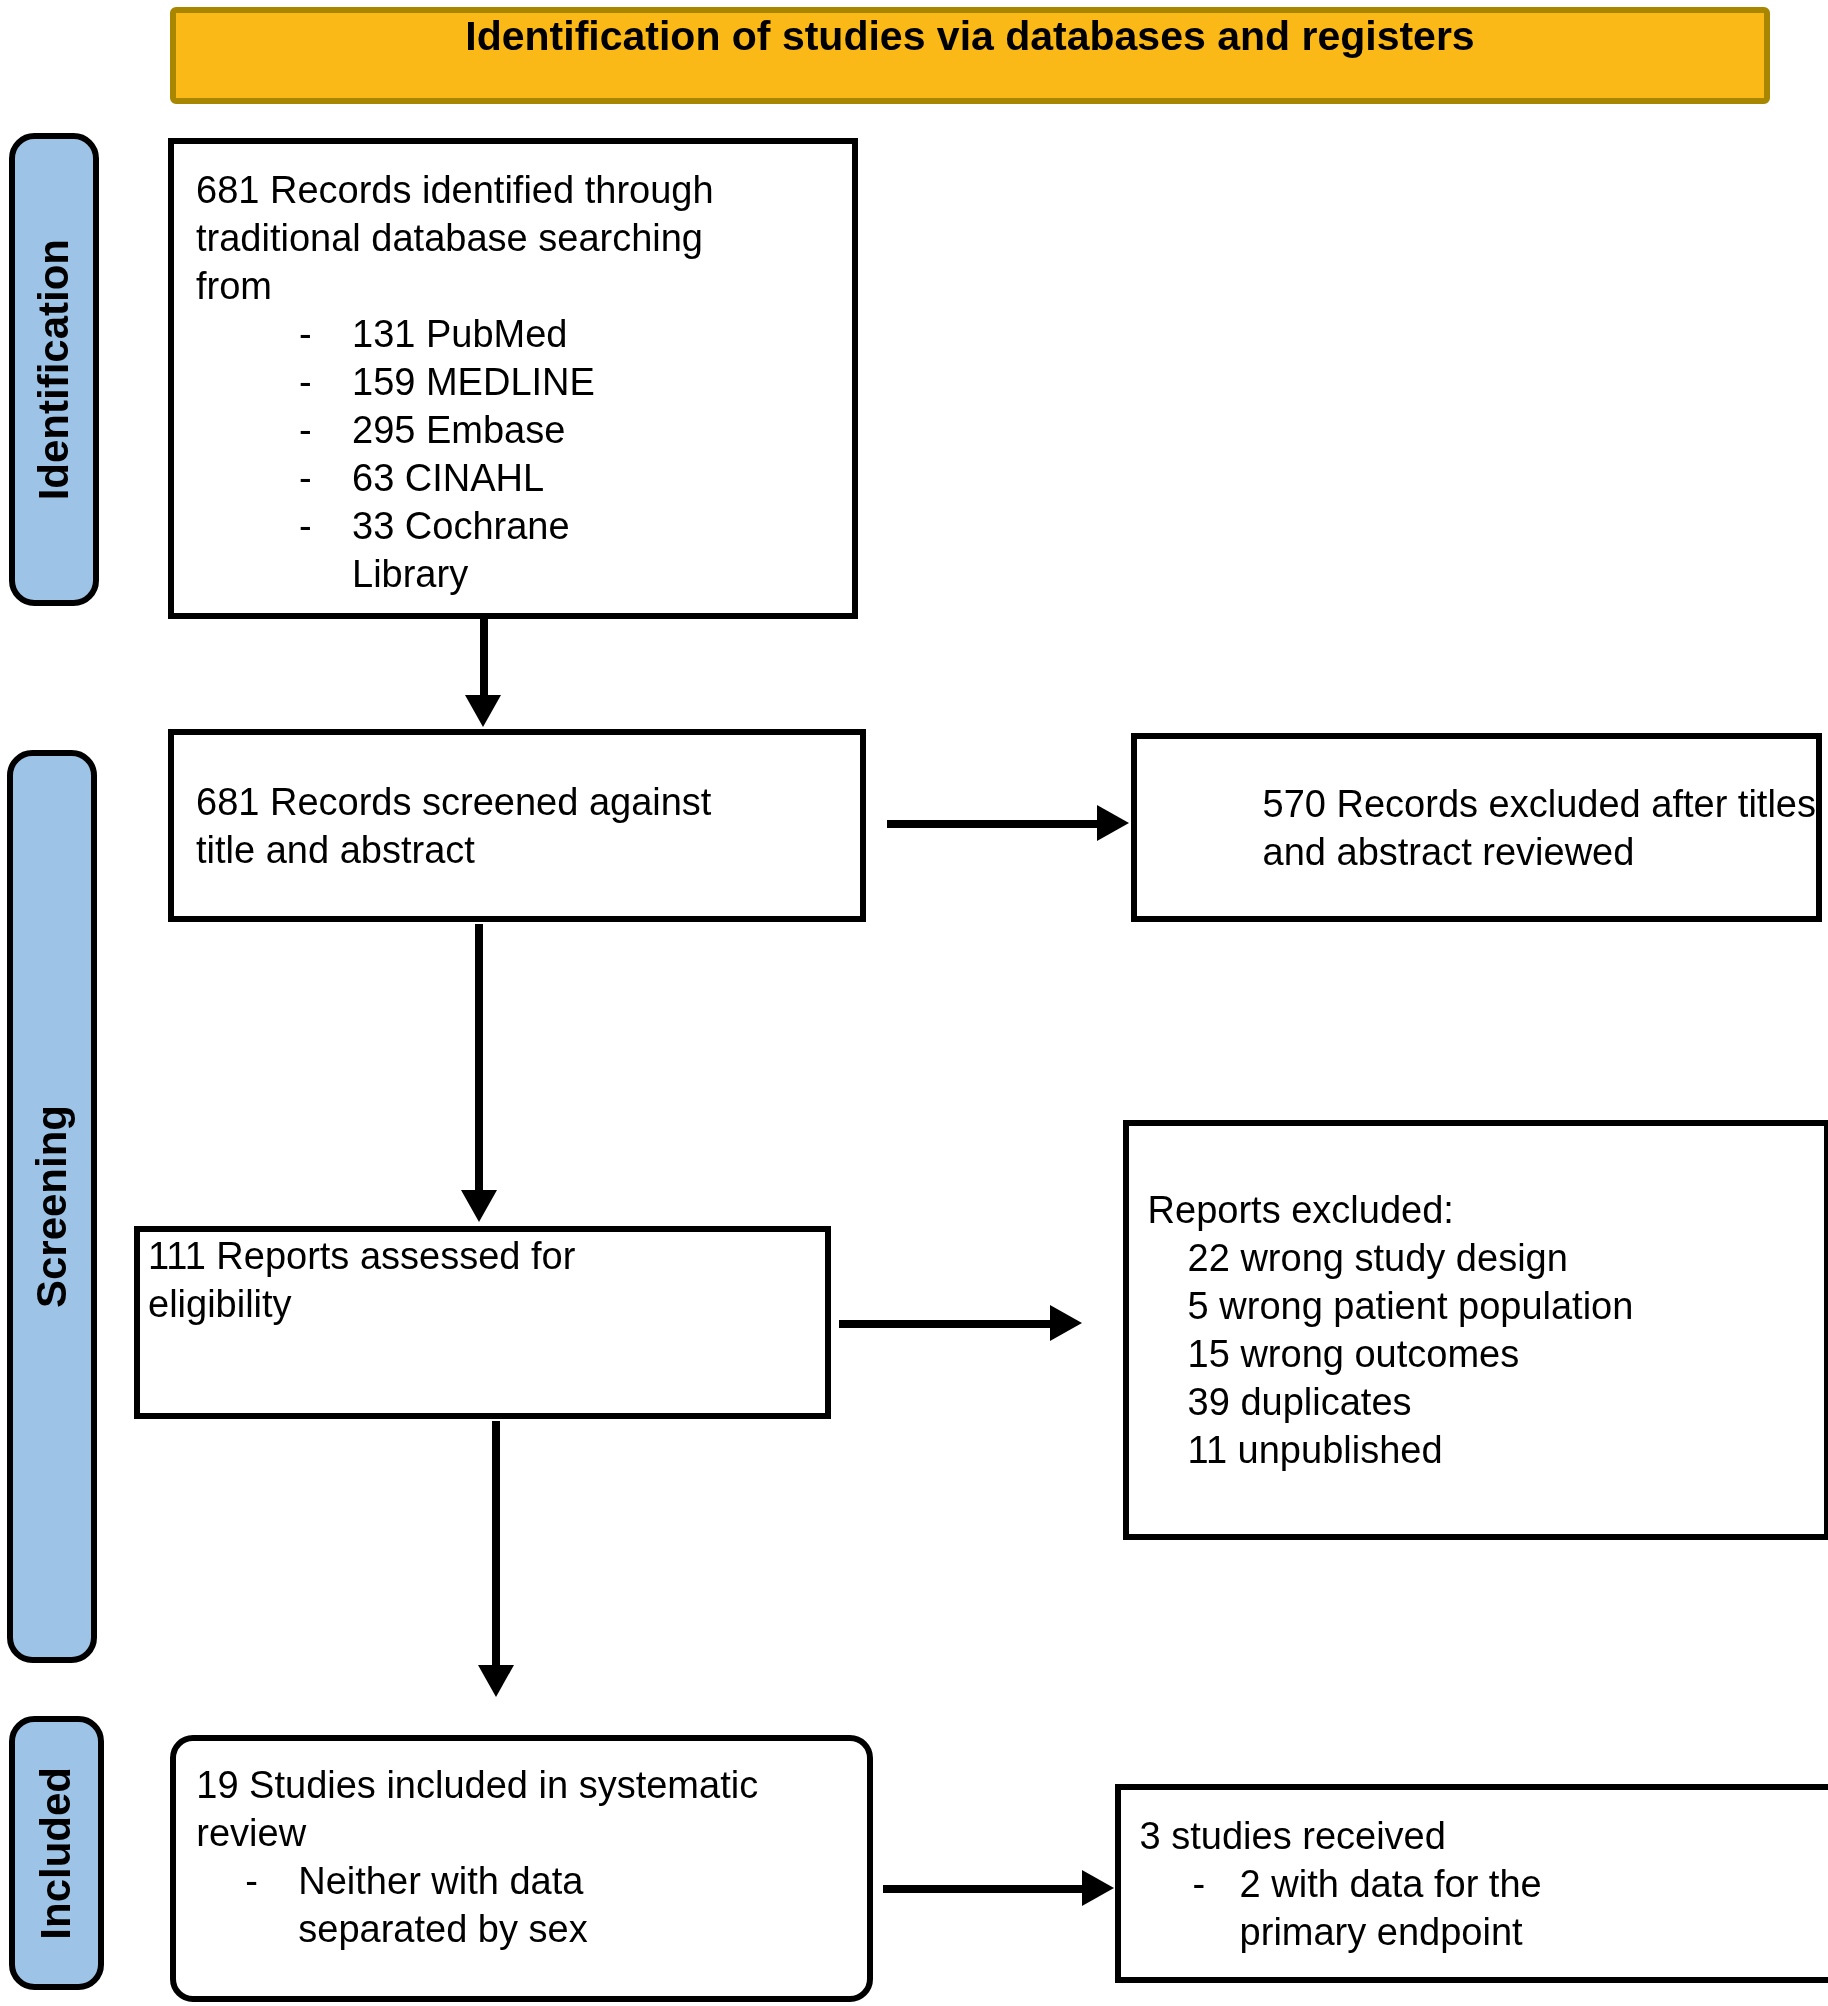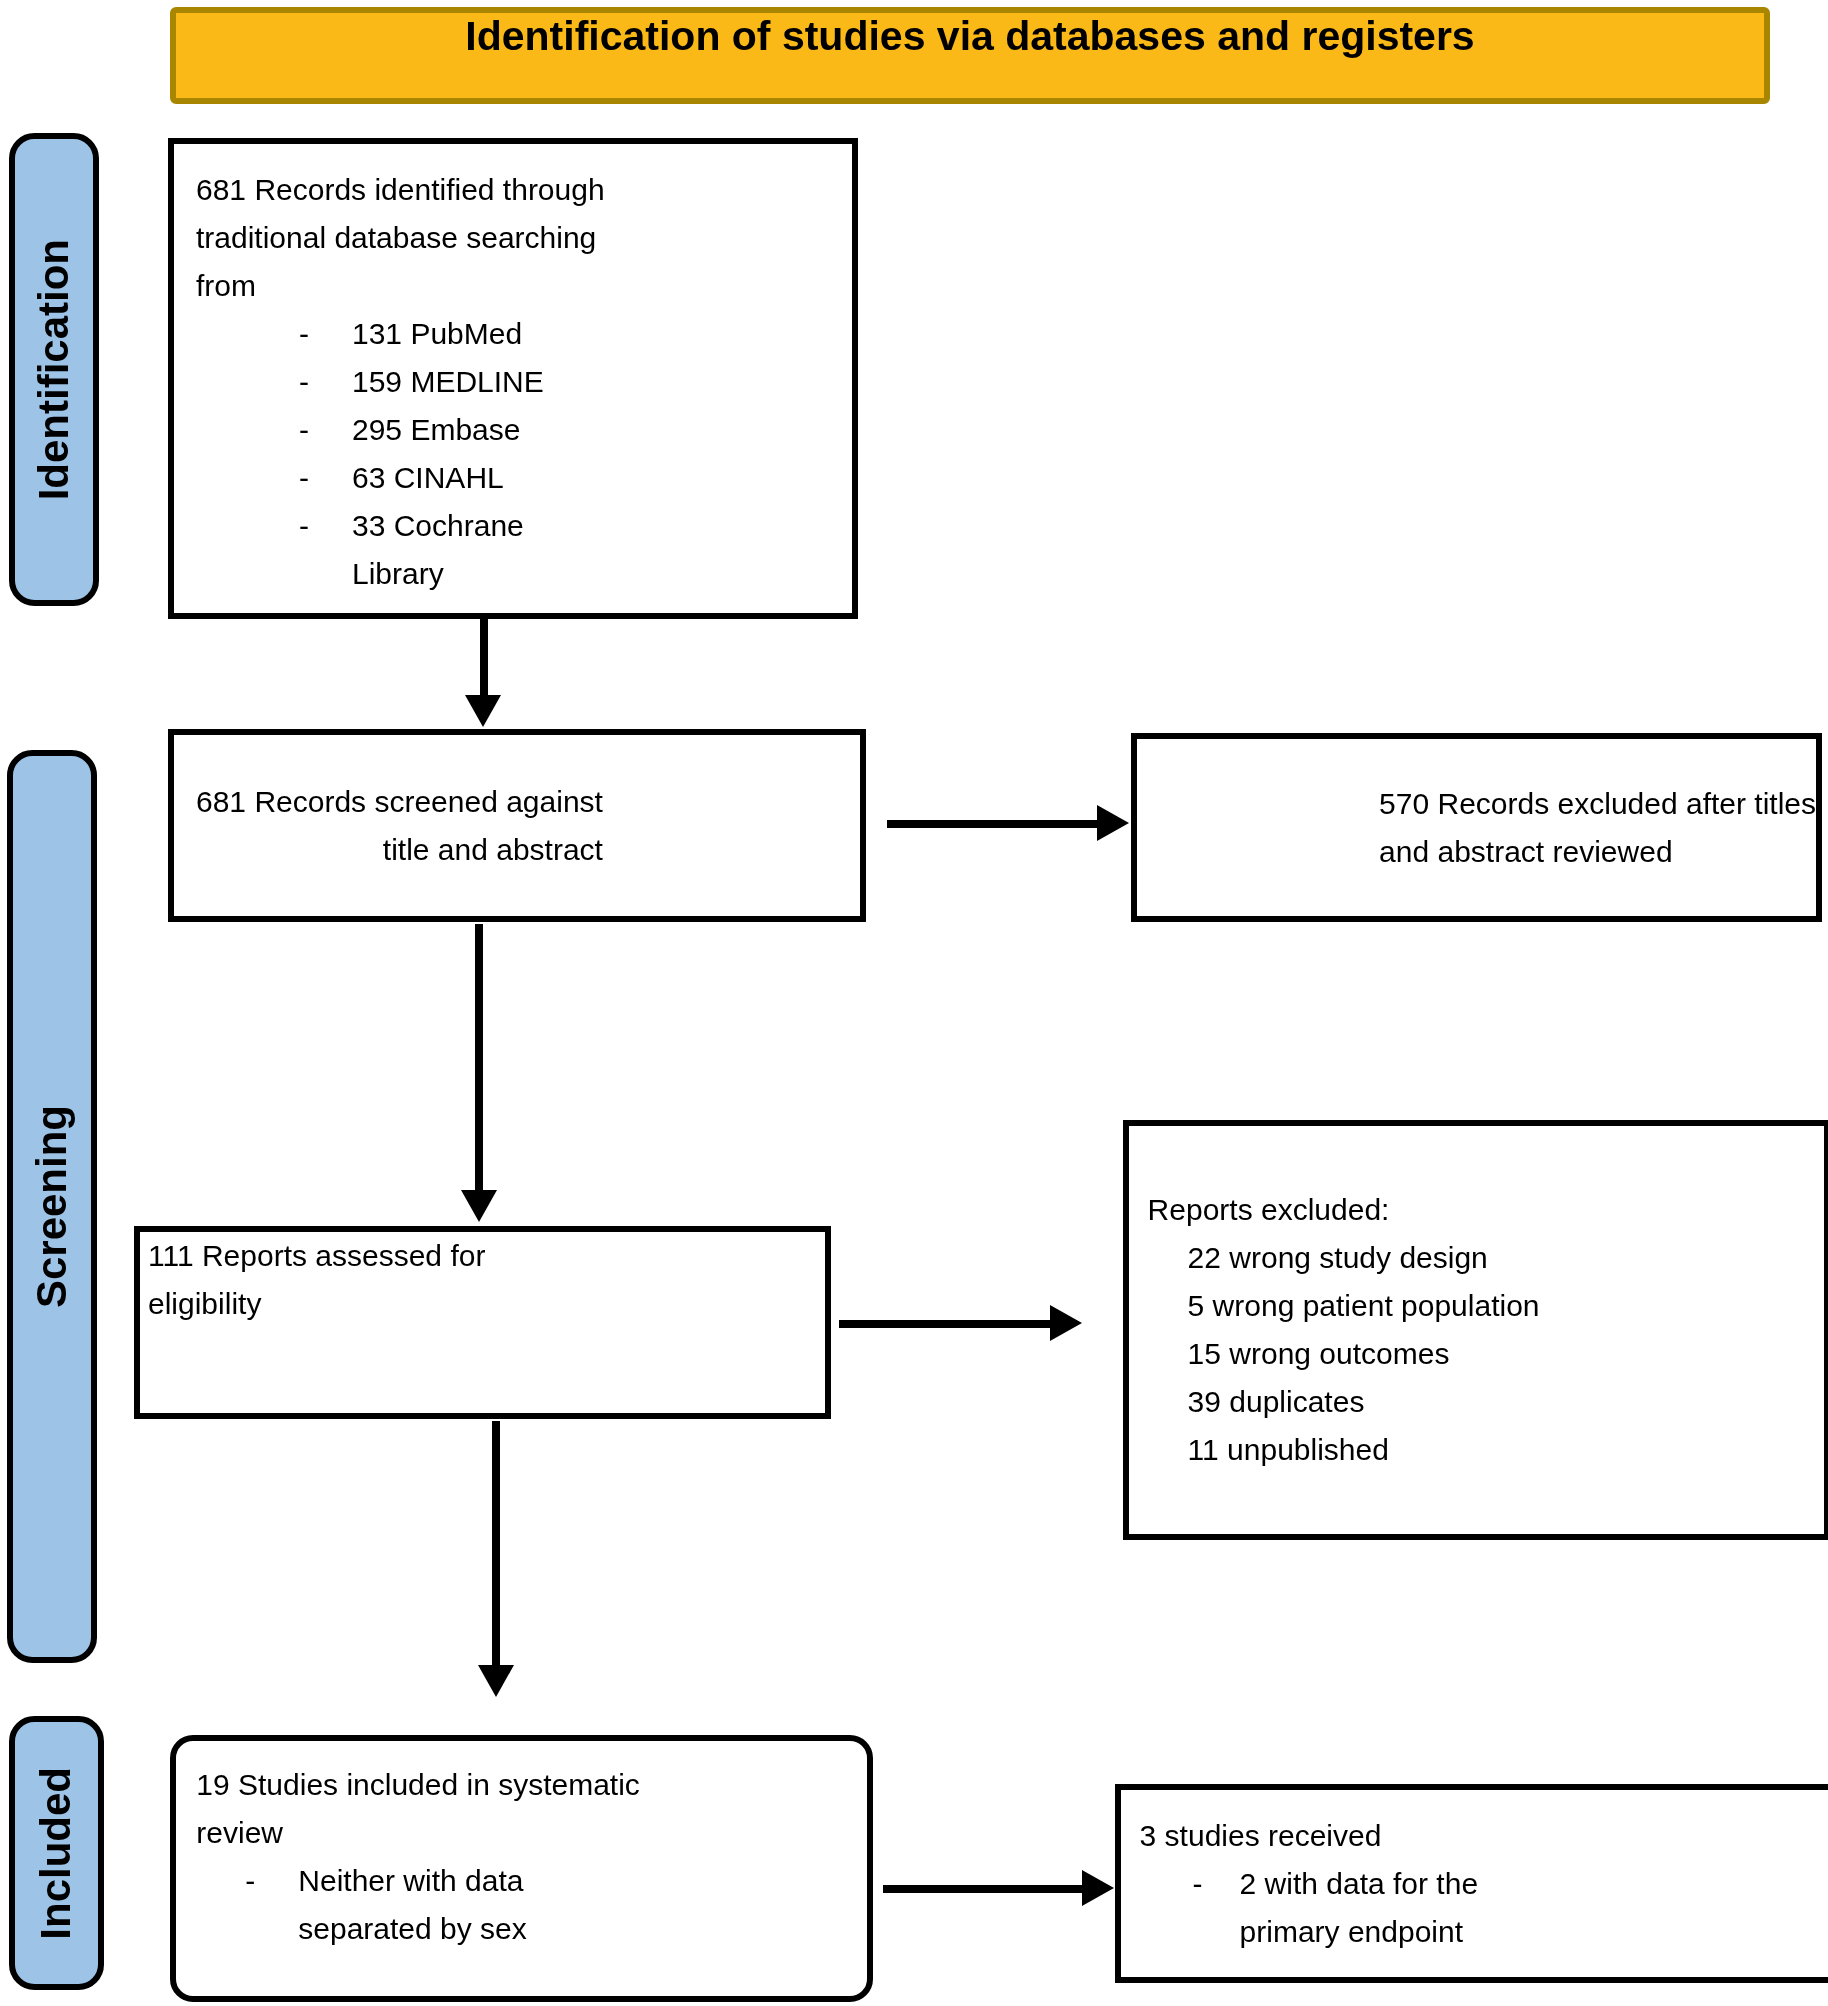--- a/index.html
+++ b/index.html
@@ -31,25 +31,25 @@
     display:flex;align-items:center;justify-content:center;
     font-weight:bold;font-size:42px;
   }
   .side span{writing-mode:vertical-rl;transform:rotate(180deg);white-space:nowrap;}
   .side-identification{left:8.5px;top:133px;width:90px;height:473px;}
   .side-screening{left:6.8px;top:750px;width:90px;height:913px;}
   .side-included{left:8.5px;top:1716px;width:95px;height:274px;}
   
   .fbox{
     position:absolute;background:var(--box-background);border:6px solid var(--box-border);
-    box-sizing:border-box;font-size:30px;line-height:48px;
+    box-sizing:border-box;font-size:38px;line-height:48px;
   }
   .pre{white-space:pre-line;}
   .box-records-identified{left:168px;top:138px;width:690px;height:481px;padding:22px 15.3px 8.5px 22px;}
-  .box-records-screened{left:168px;top:729px;width:698px;height:193px;display:flex;align-items:center;padding-left:22px;text-align:right;}
+  .box-records-screened{left:168px;top:729px;width:698px;height:193px;display:flex;align-items:center;padding-left:22px;}
   .box-records-excluded{left:1131px;top:733px;width:691px;height:189px;display:flex;align-items:center;padding-left:22px;justify-content:flex-end;}
   .box-reports-assessed{left:134px;top:1226px;width:697px;height:193px;display:flex;padding-left:8px;}
   .box-reports-excluded{left:1083px;top:1120px;width:707px;height:420px;display:flex;flex-direction:column;justify-content:center;padding-left:18.6px;margin-left:40px;}
   .box-studies-included{left:170px;top:1735px;width:703px;height:267px;padding:20.3px 13.6px 8.5px 20.3px;border-radius:23px;}
   .box-studies-received{left:1115px;top:1784px;width:840px;height:199px;display:flex;flex-direction:column;justify-content:center;padding-left:18.6px;}
   
   .li{display:flex;align-items:flex-start;}
   .li .it{flex:1;}
   .b1 .dash{margin-left:103px;width:53px;flex:0 0 auto;}
   .b4 .dash{margin-left:49px;width:53px;flex:0 0 auto;}

